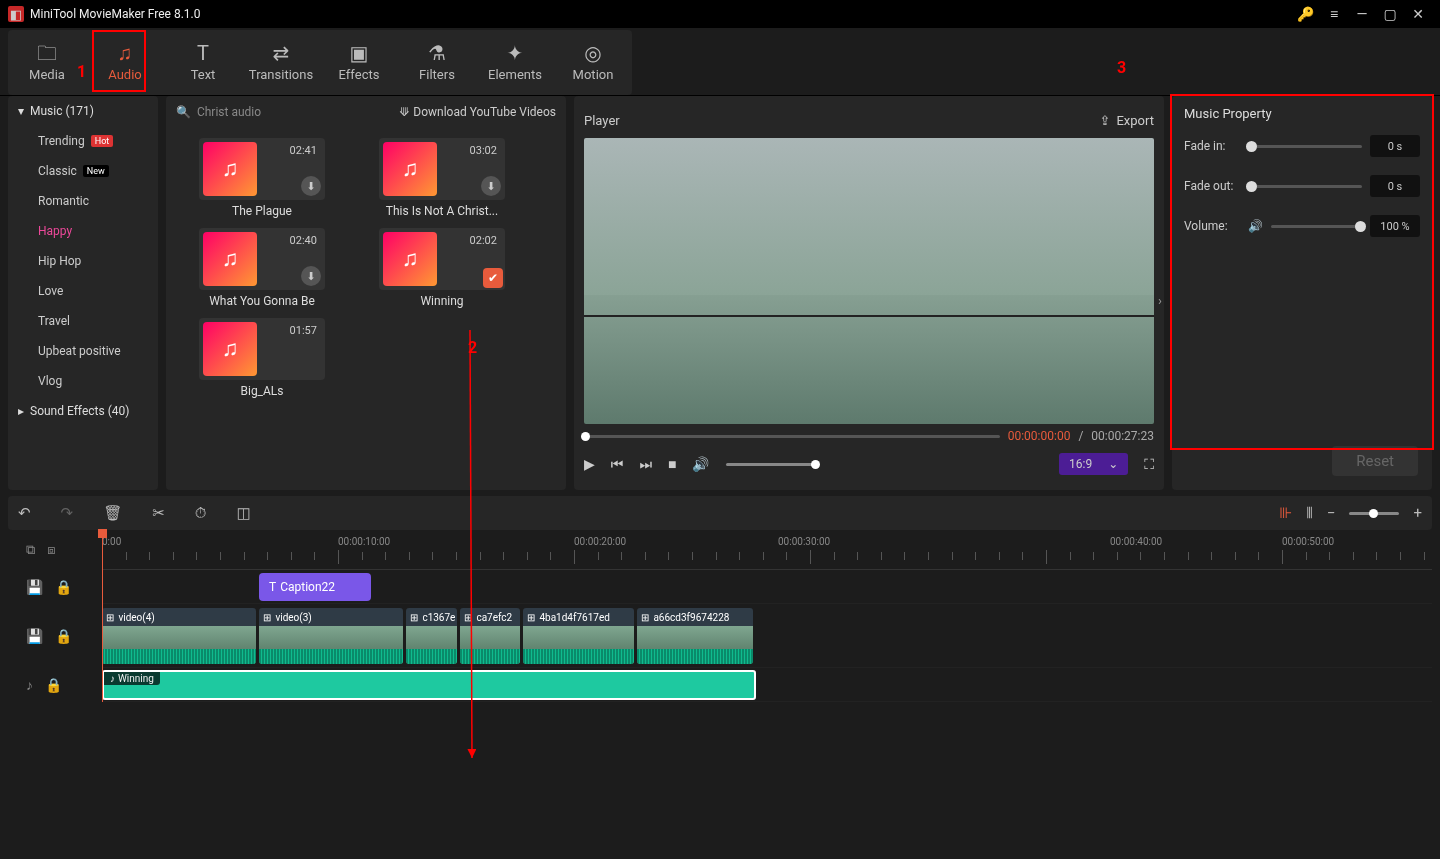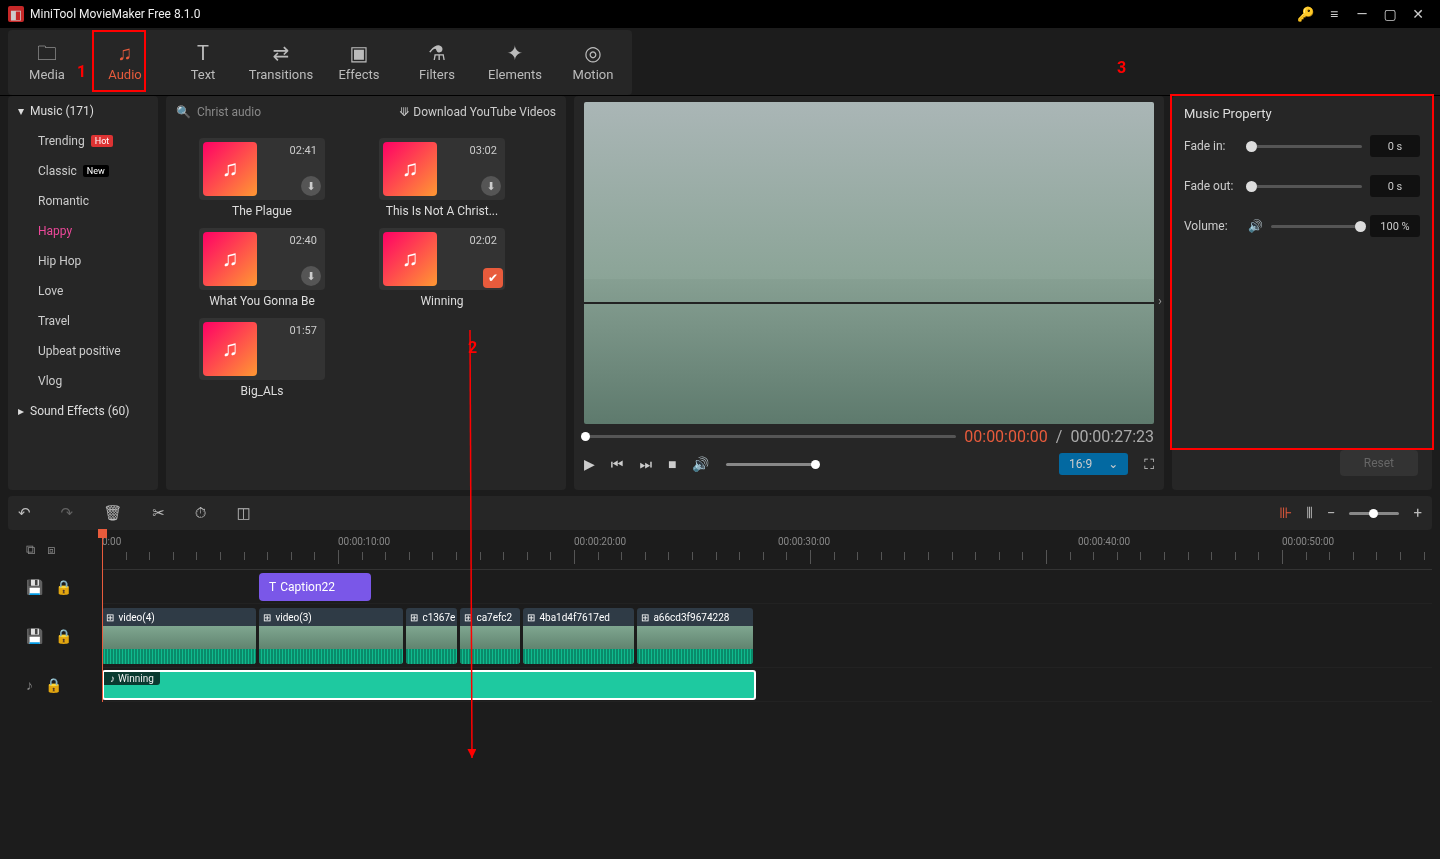--- a/index.html
+++ b/index.html
@@ -32,34 +32,34 @@
 .thumb .check { position:absolute; bottom:2px; right:2px; width:20px; height:20px; border-radius:4px; background:#e85b3c; color:#fff; display:flex; align-items:center; justify-content:center; font-size:12px;}
 .mediacard .name { font-size:12px; color:#ddd; text-align:center; white-space:nowrap; overflow:hidden; text-overflow:ellipsis; width:160px;}
 .playercol { flex:1; background:#262626; border-radius:4px; display:flex; flex-direction:column; padding:6px 10px 10px 10px;}
 .playerhdr { height:36px; display:flex; align-items:center; color:#ccc; font-size:13px;}
 .playerhdr .exp { margin-left:auto; display:flex; align-items:center; gap:6px; cursor:pointer;}
 .preview { flex:1; background:linear-gradient(#aab6b6 0%, #8ba497 55%, #869f92 55%, #5e7a6d 100%); border-radius:2px; position:relative; overflow:hidden;}
 .preview::before{content:"";position:absolute;left:0;right:0;top:62%;height:2px;background:#222;}
 .scrub { height:24px; display:flex; align-items:center; gap:8px; }
 .scrub .bar { flex:1; height:3px; background:#555; border-radius:2px; position:relative;}
 .scrub .bar::before{content:"";position:absolute;left:-3px;top:-3px;width:9px;height:9px;border-radius:50%;background:#fff;}
-.scrub .tc { font-size:16px; }
+.scrub .tc { font-size:12px; }
 .pcontrols { height:32px; display:flex; align-items:center; gap:16px; color:#ccc;}
 .pcontrols .ico{cursor:pointer;font-size:14px;}
 .pcontrols .vol{width:90px;height:3px;background:#888;border-radius:2px;position:relative;}
 .pcontrols .vol::after{content:"";position:absolute;right:-4px;top:-3px;width:9px;height:9px;border-radius:50%;background:#fff;}
-.pcontrols .ratio{margin-left:auto;background:#0369a1;padding:4px 10px;border-radius:3px;font-size:12px;display:flex;align-items:center;gap:16px;}
+.pcontrols .ratio{margin-left:auto;background:#4c1d95;padding:4px 10px;border-radius:3px;font-size:12px;display:flex;align-items:center;gap:16px;}
 .propcol { width:260px; background:#262626; border-radius:4px; padding:10px 12px; position:relative;}
 .propcol .hdr{font-size:13px;color:#ddd;margin-bottom:14px;}
 .proprow{display:flex;align-items:center;gap:8px;margin-bottom:18px;font-size:12px;}
 .proprow .lbl{width:56px;color:#ccc;}
 .proprow .track{flex:1;height:3px;background:#555;border-radius:2px;position:relative;}
 .proprow .knob{position:absolute;top:-4px;width:11px;height:11px;border-radius:50%;background:#ddd;}
 .proprow .valbox{width:50px;height:22px;background:#111;border-radius:3px;display:flex;align-items:center;justify-content:center;font-size:11px;}
-.resetbtn{position:absolute;bottom:14px;right:14px;padding:6px 24px;background:#333;color:#666;border-radius:4px;font-size:12px;}
+.resetbtn{position:absolute;bottom:14px;right:14px;padding:6px 24px;background:#333;color:#666;border-radius:4px;font-size:15px;}
 .timelinebar{height:34px;background:#262626;margin:6px 8px 0 8px;border-radius:4px;display:flex;align-items:center;padding:0 10px;gap:30px;color:#bbb;}
 .timelinebar .tic{cursor:pointer;font-size:15px;}
 .timelinebar .right{margin-left:auto;display:flex;align-items:center;gap:14px;}
 .zoomtrack{width:50px;height:3px;background:#888;border-radius:2px;position:relative;}
 .zoomtrack::after{content:"";position:absolute;left:40%;top:-3px;width:9px;height:9px;border-radius:50%;background:#fff;}
 .timeline{margin:0 8px 8px 8px;background:#1c1c1c;display:flex;}
 .tracklabels{width:94px;padding-top:0;}
 .rulerspace{height:40px;}
 .trackbtn{height:64px;display:flex;align-items:center;gap:12px;padding-left:18px;color:#888;font-size:14px;}
 .trackbtn.sm{height:34px;}
@@ -168,21 +168,21 @@
         </div>
         <div class="catitem">
           <span>Upbeat positive</span>
         </div>
         <div class="catitem">
           <span>Vlog</span>
         </div>
       </div>
     <div class="cathdr">
       <span>▸</span>
-      <span>Sound Effects (60)</span>
+      <span>Sound Effects (40)</span>
     </div>
   </div>
 
   <div class="midcol">
     <div class="searchbar">
       <span>🔍</span>
       <span>Christ audio</span>
       <span class="dl">
         <span>⟱</span>
         <span>Download YouTube Videos</span>
@@ -225,20 +225,27 @@
           <div class="thumb">
             <div class="mus">♫</div>
             <div class="dur">01:57</div>
           </div>
           <div class="name">Big_ALs</div>
         </div>
       </div>
   </div>
 
   <div class="playercol" style="position:relative;">
+    <div class="playerhdr">
+      <span>Player</span>
+      <span class="exp">
+        <span>⇪</span>
+        <span>Export</span>
+      </span>
+    </div>
     <div class="preview"></div>
     <div class="scrub">
       <div class="bar"></div>
       <span class="tc" style="color:#e85b3c">00:00:00:00</span>
       <span class="tc" style="color:#aaa">/</span>
       <span class="tc" style="color:#aaa">00:00:27:23</span>
     </div>
     <div class="pcontrols">
       <span class="ico">▶</span>
       <span class="ico">⏮</span>
@@ -358,21 +365,21 @@
         <div class="tk long" style="left: 708px;"></div>
         <div class="tk" style="left: 731.6px;"></div>
         <div class="tk" style="left: 755.2px;"></div>
         <div class="tk" style="left: 778.8px;"></div>
         <div class="tk" style="left: 802.4px;"></div>
         <div class="tk" style="left: 826px;"></div>
         <div class="tk" style="left: 849.6px;"></div>
         <div class="tk" style="left: 873.2px;"></div>
         <div class="tk" style="left: 896.8px;"></div>
         <div class="tk" style="left: 920.4px;"></div>
-        <div class="tl" style="left: 944px; padding-left: 32px;">00:00:40:00</div>
+        <div class="tl" style="left: 976px; padding-left: 32px;">00:00:40:00</div>
         <div class="tk long" style="left: 944px;"></div>
         <div class="tk" style="left: 967.6px;"></div>
         <div class="tk" style="left: 991.2px;"></div>
         <div class="tk" style="left: 1014.8px;"></div>
         <div class="tk" style="left: 1038.4px;"></div>
         <div class="tk" style="left: 1062px;"></div>
         <div class="tk" style="left: 1085.6px;"></div>
         <div class="tk" style="left: 1109.2px;"></div>
         <div class="tk" style="left: 1132.8px;"></div>
         <div class="tk" style="left: 1156.4px;"></div>

